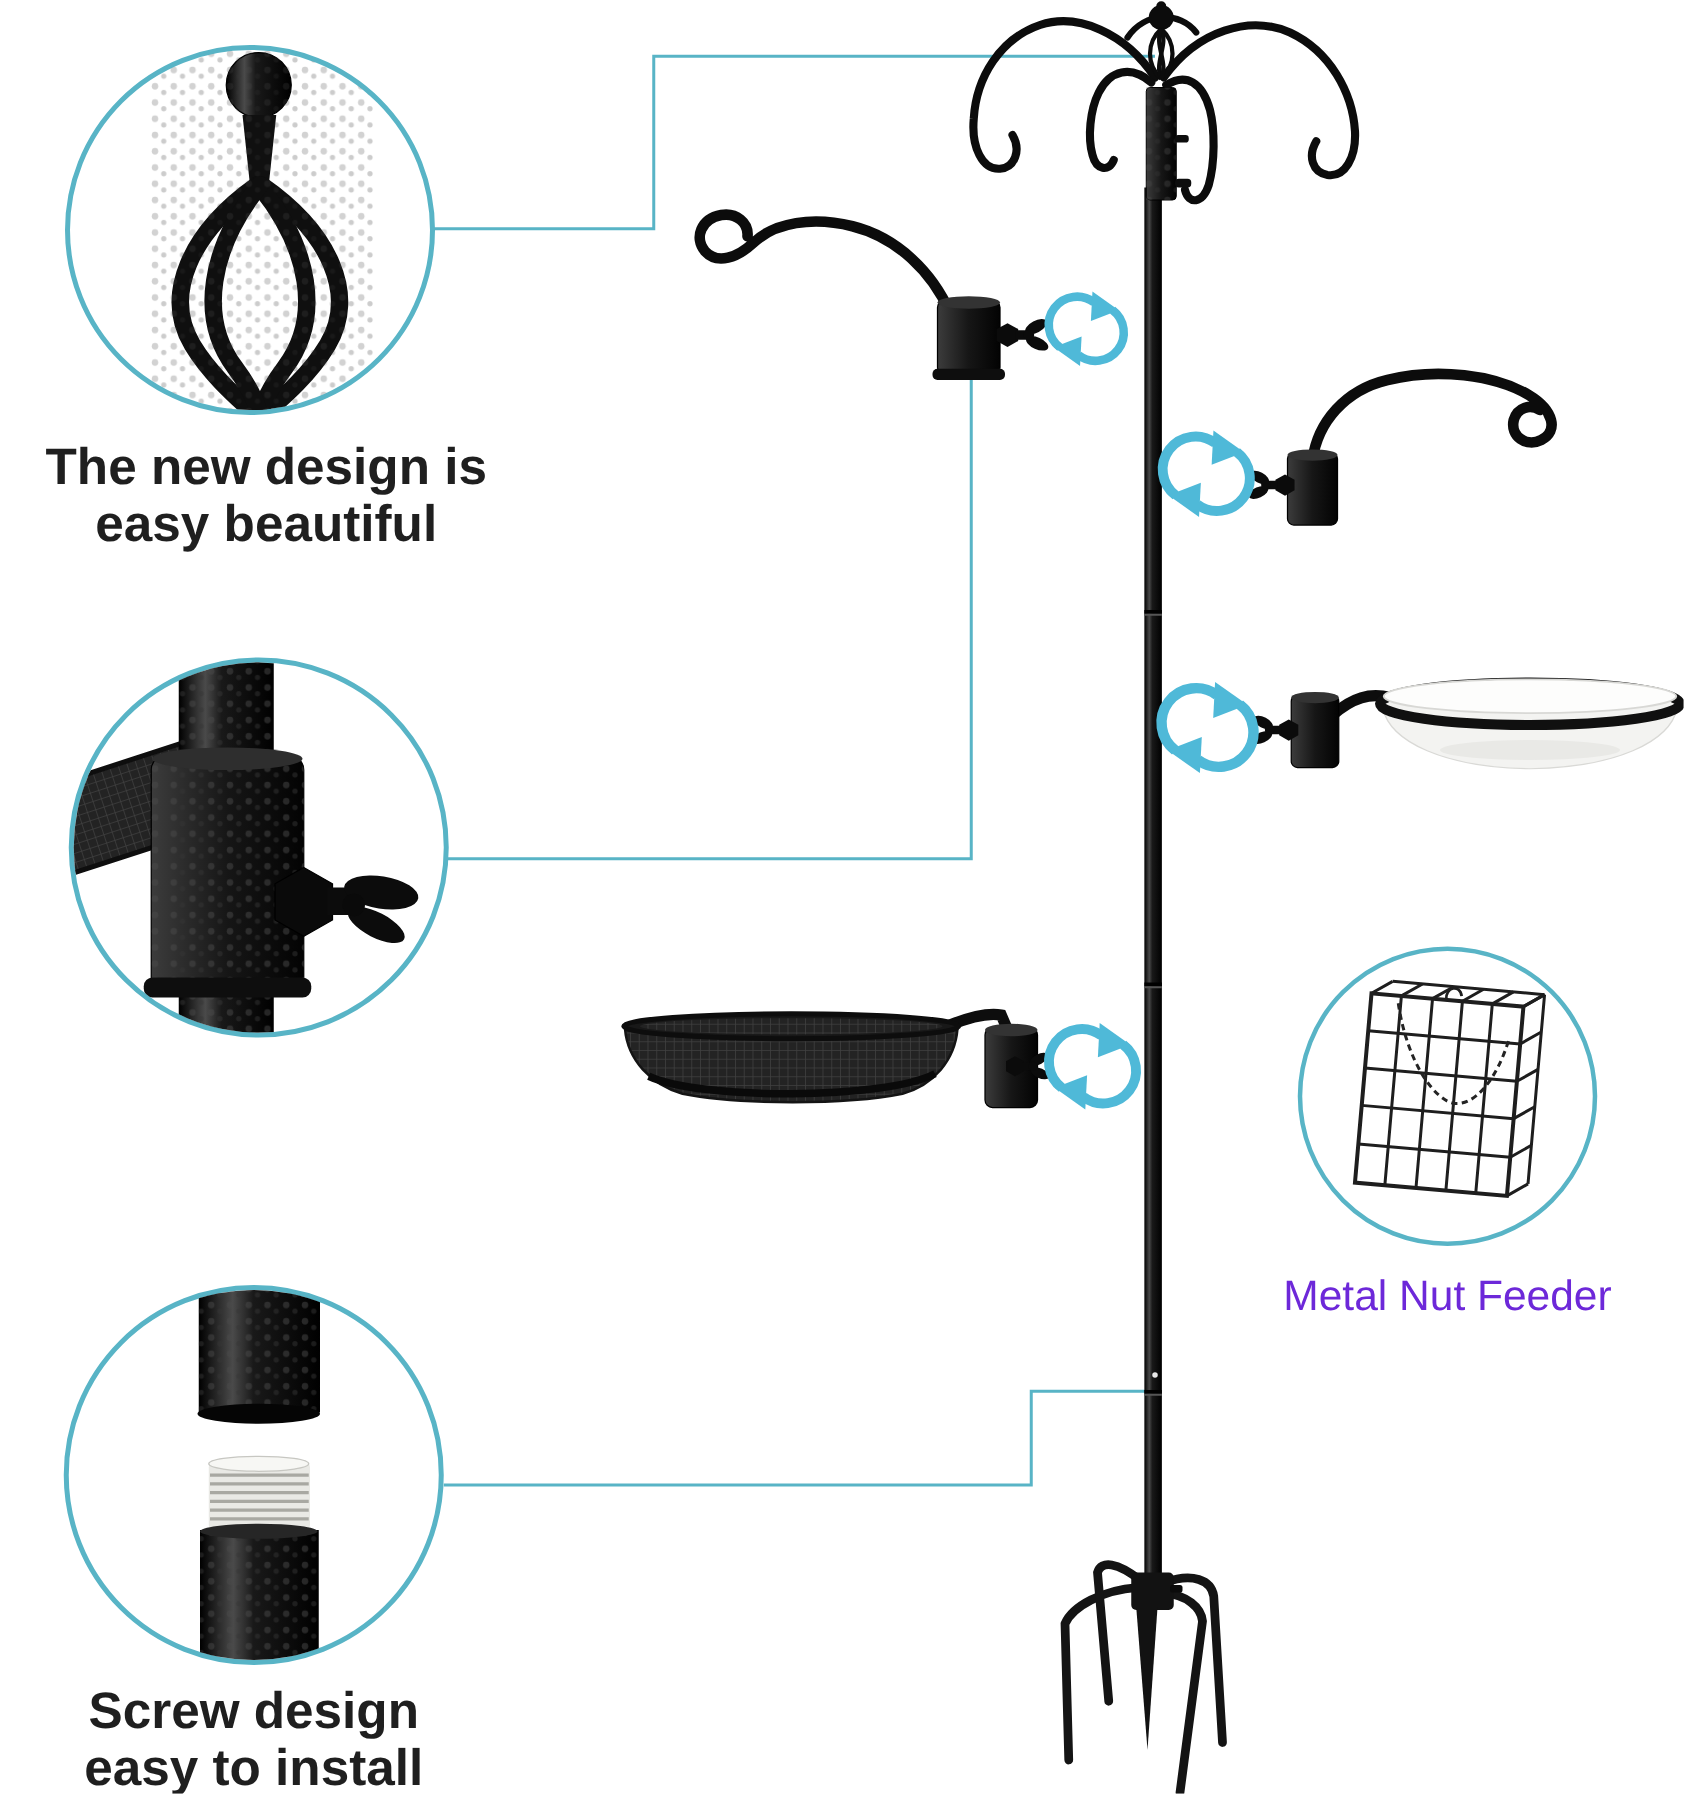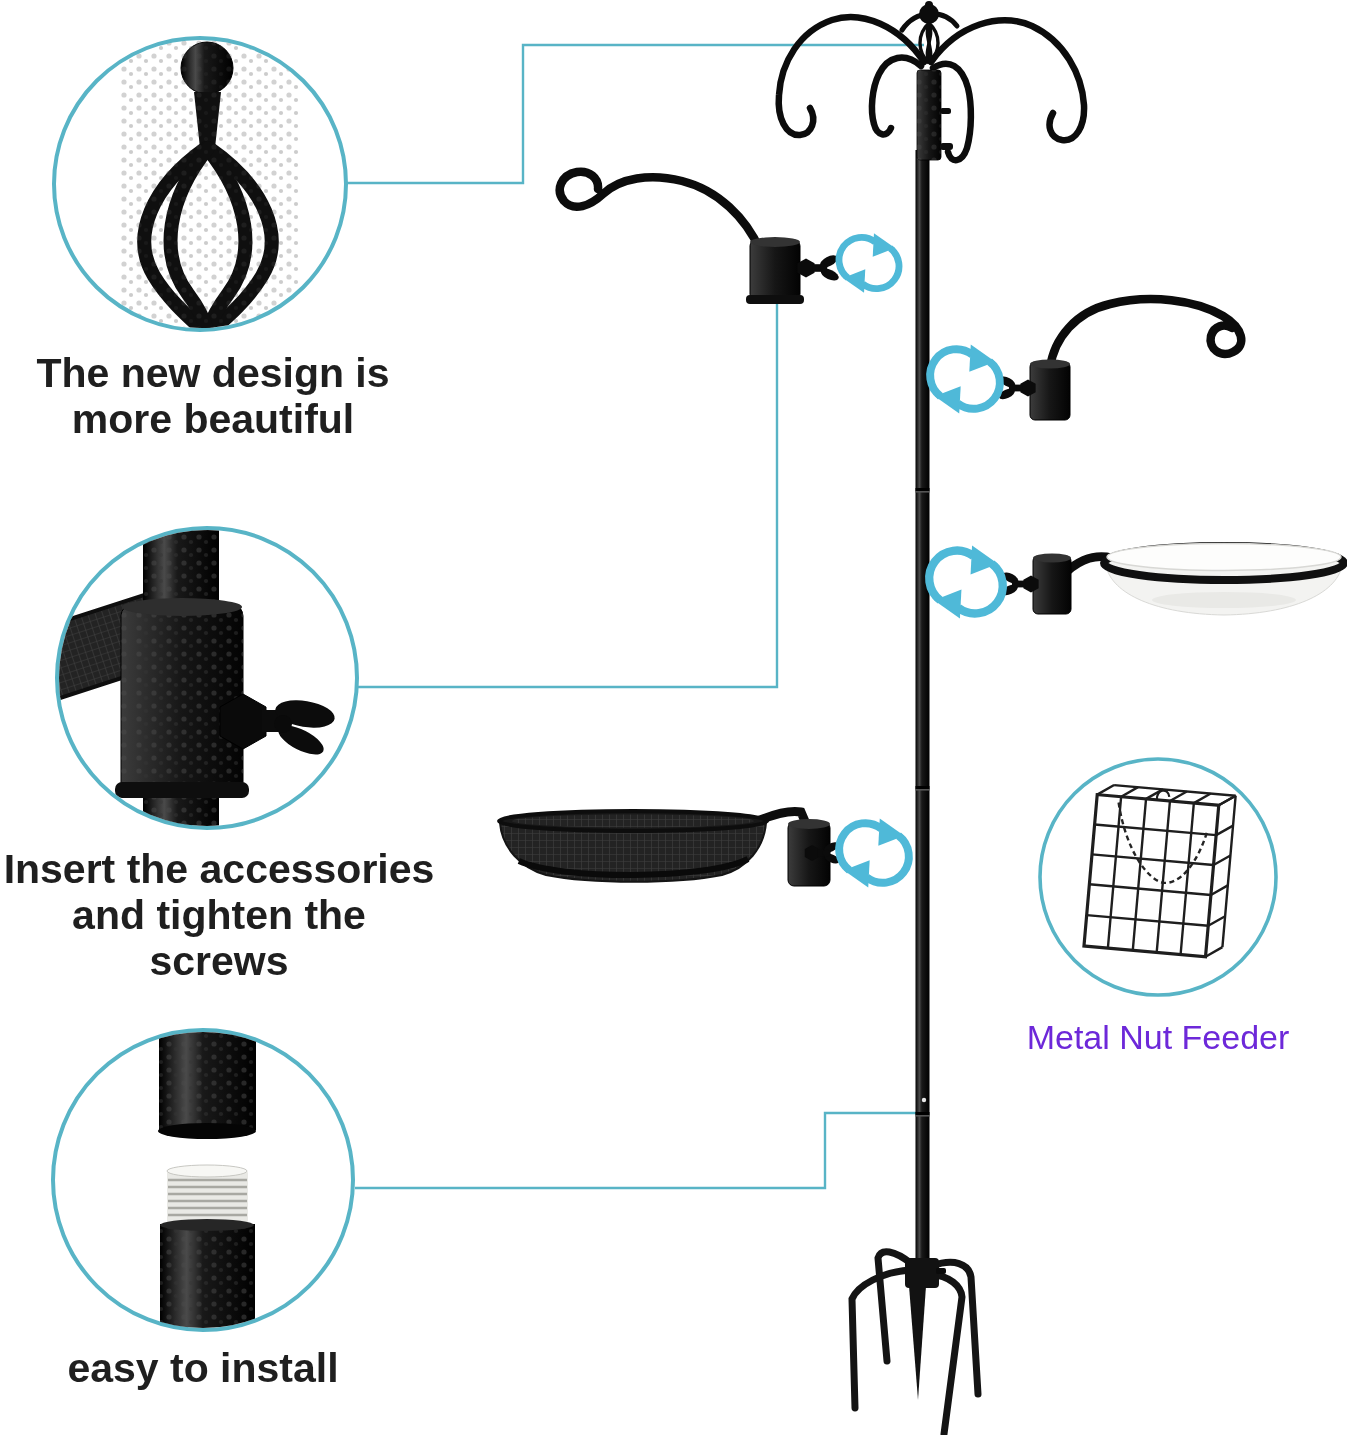--- a/index.html
+++ b/index.html
@@ -244,29 +244,26 @@
     <ellipse cx="633" cy="821" rx="121" ry="6.5" fill="url(#mesh)"></ellipse>
     <rect x="788" y="822" width="42" height="64" rx="6" fill="url(#clampGrad)" stroke="#000"></rect>
     <ellipse cx="809" cy="824" rx="21" ry="5" fill="#333"></ellipse>
     <use href="#wingnut" transform="translate(812,853) scale(0.8)"></use>
   </g>
   <use href="#rot" transform="translate(838,817) scale(0.72)"></use>
 </svg>
 
 <div class="caption" style="left:0;top:350px;width:426px">
   <span class="cap-line">The new design is</span>
-  <span class="cap-line">more beautiful</span>
-</div>
-
-<div class="caption" style="left:0;top:846px;width:438px">
-  <span class="cap-line">Insert the accessories</span>
-  <span class="cap-line">and tighten the screws</span>
-</div>
+  <span class="cap-line">easy beautiful</span>
+</div>
+
 
 <div class="caption" style="left:0;top:1345px;width:406px">
+  <span class="cap-line">Screw design</span>
   <span class="cap-line">easy to install</span>
 </div>
 
 <div class="caption caption-light" style="left:1005px;top:1018px;width:306px">
   <span class="cap-line">Metal Nut Feeder</span>
 </div>
 
 </div>
 
 </body></html>

